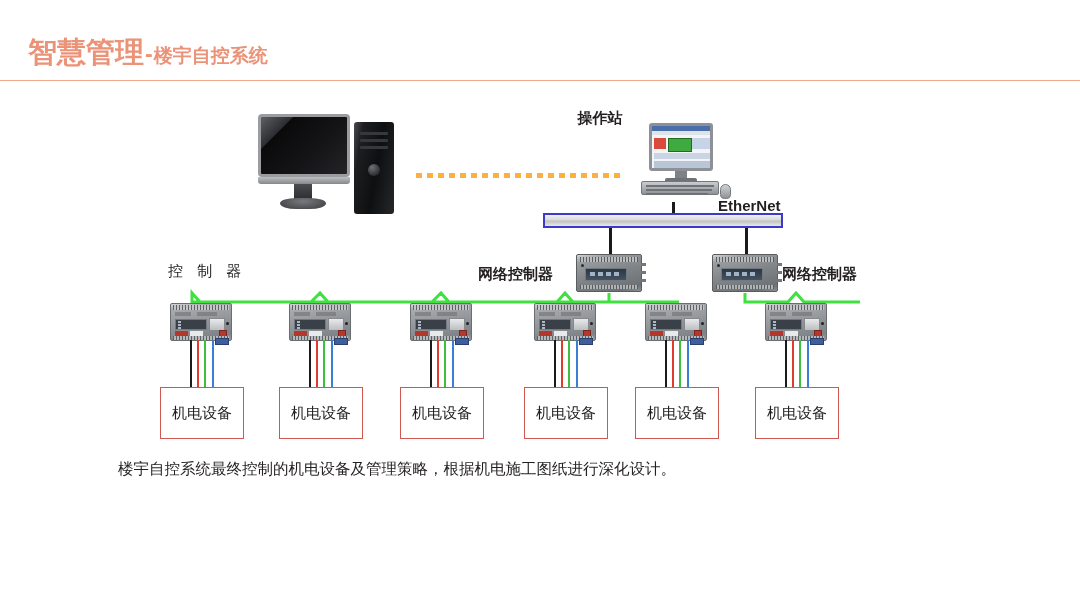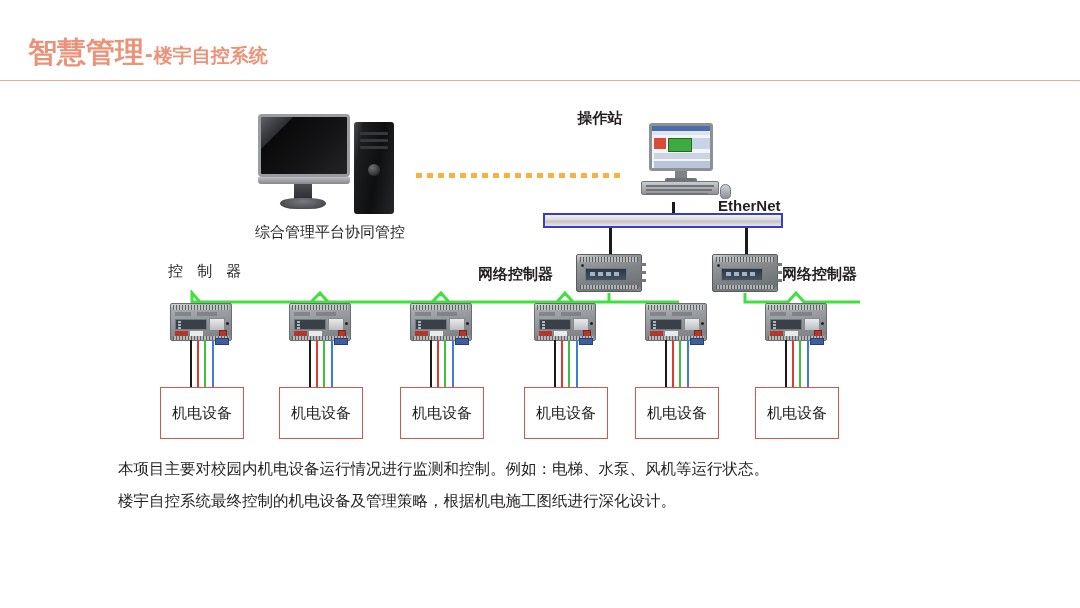--- a/index.html
+++ b/index.html
@@ -250,21 +250,20 @@
     <div class="pc-monitor-chin"></div>
     <div class="pc-monitor-neck"></div>
     <div class="pc-monitor-base"></div>
     <div class="pc-tower">
       <div class="bay b1"></div>
         <div class="bay b2"></div>
         <div class="bay b3"></div>
       <div class="pwr"></div>
     </div>
   </div>
-  <div id="pc-label">综合管理平台协同管控</div>
 
   <div id="orange-link"></div>
 
   <div id="ops-label">操作站</div>
   <div id="ops-group">
     <div class="ws-screen">
       <div class="bar-top"></div>
       <div class="bar-tool"></div>
       <div class="panel-red"></div>
       <div class="panel-green"></div>
@@ -465,15 +464,14 @@
   <div class="equip" style="left:160px; top:305px;">机电设备</div>
   <div class="equip" style="left:279px; top:305px;">机电设备</div>
   <div class="equip" style="left:400px; top:305px;">机电设备</div>
   <div class="equip" style="left:524px; top:305px;">机电设备</div>
   <div class="equip" style="left:635px; top:305px;">机电设备</div>
   <div class="equip" style="left:755px; top:305px;">机电设备</div>
 
 </div>
 
 <div id="body-text">
-  <p>本项目主要对校园内机电设备运行情况进行监测和控制。例如：电梯、水泵、风机等运行状态。</p>
   <p>楼宇自控系统最终控制的机电设备及管理策略，根据机电施工图纸进行深化设计。</p>
 </div>
 
 </body></html>

